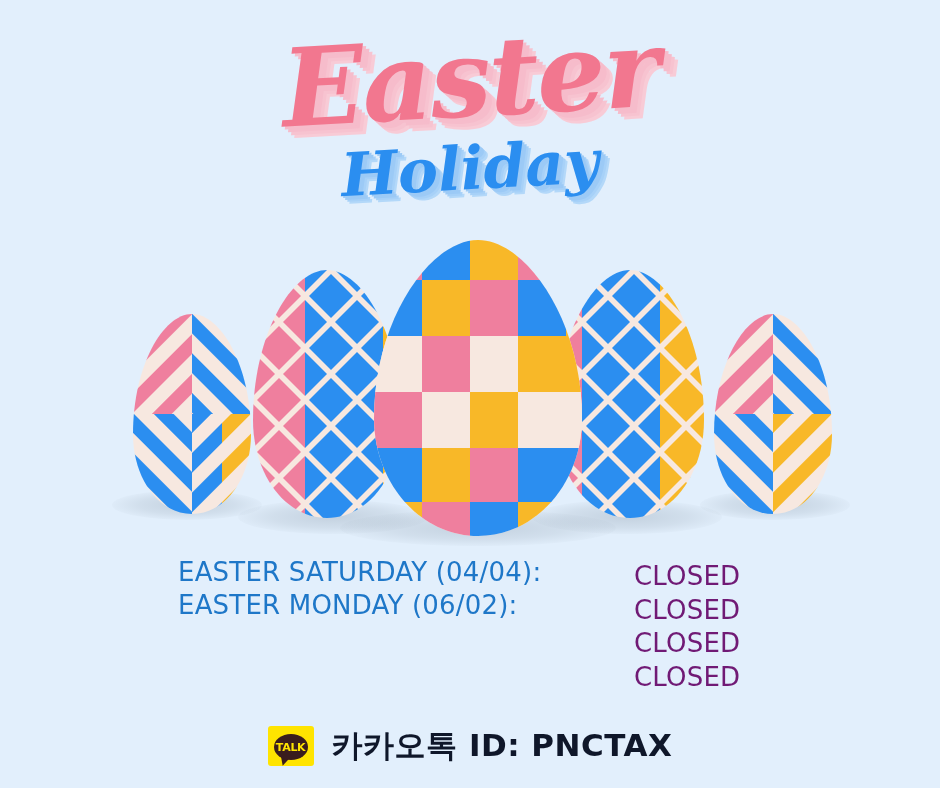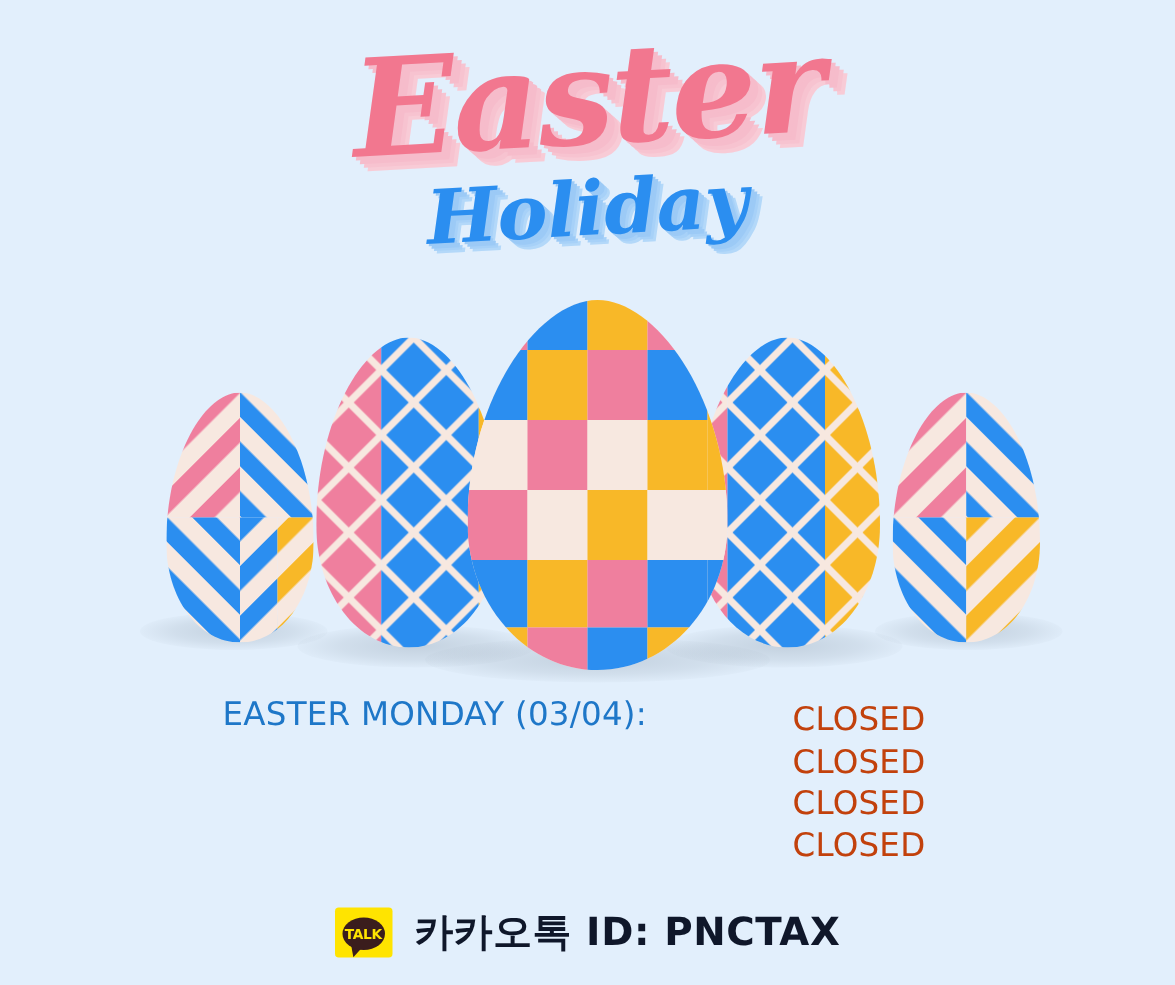--- a/index.html
+++ b/index.html
@@ -117,21 +117,21 @@
     position: absolute;
     left: 634px;
     top: 560px;
     width: 260px;
   }
   .sched-closed {
     font-family: "DejaVu Sans", sans-serif;
     font-size: 26px;
     font-weight: normal;
     letter-spacing: .2px;
-    color: #c2410c;
+    color: #701a75;
     line-height: 33.5px;
     white-space: nowrap;
   }
 
   
   .footer {
     position: absolute;
     left: 0;
     top: 716px;
     width: 940px;
@@ -365,21 +365,22 @@
           <rect x="30" y="0" width="29" height="100" fill="url(#pTL)"></rect>
           <rect x="59" y="0" width="59" height="100" fill="url(#pTR)"></rect>
           <rect x="0" y="100" width="59" height="100" fill="url(#pBL)"></rect>
           <rect x="59" y="100" width="59" height="100" fill="url(#pBR)"></rect>
         </g>
       </svg>
     </div>
   </div>
 
   <div class="sched-labels">
-    <div class="sched-label">EASTER MONDAY (03/04):</div>
+    <div class="sched-label">EASTER SATURDAY (04/04):</div>
+    <div class="sched-label">EASTER MONDAY (06/02):</div>
   </div>
 
   <div class="sched-status">
     <div class="sched-closed">CLOSED</div>
     <div class="sched-closed">CLOSED</div>
     <div class="sched-closed">CLOSED</div>
     <div class="sched-closed">CLOSED</div>
   </div>
 
   <div class="footer">

